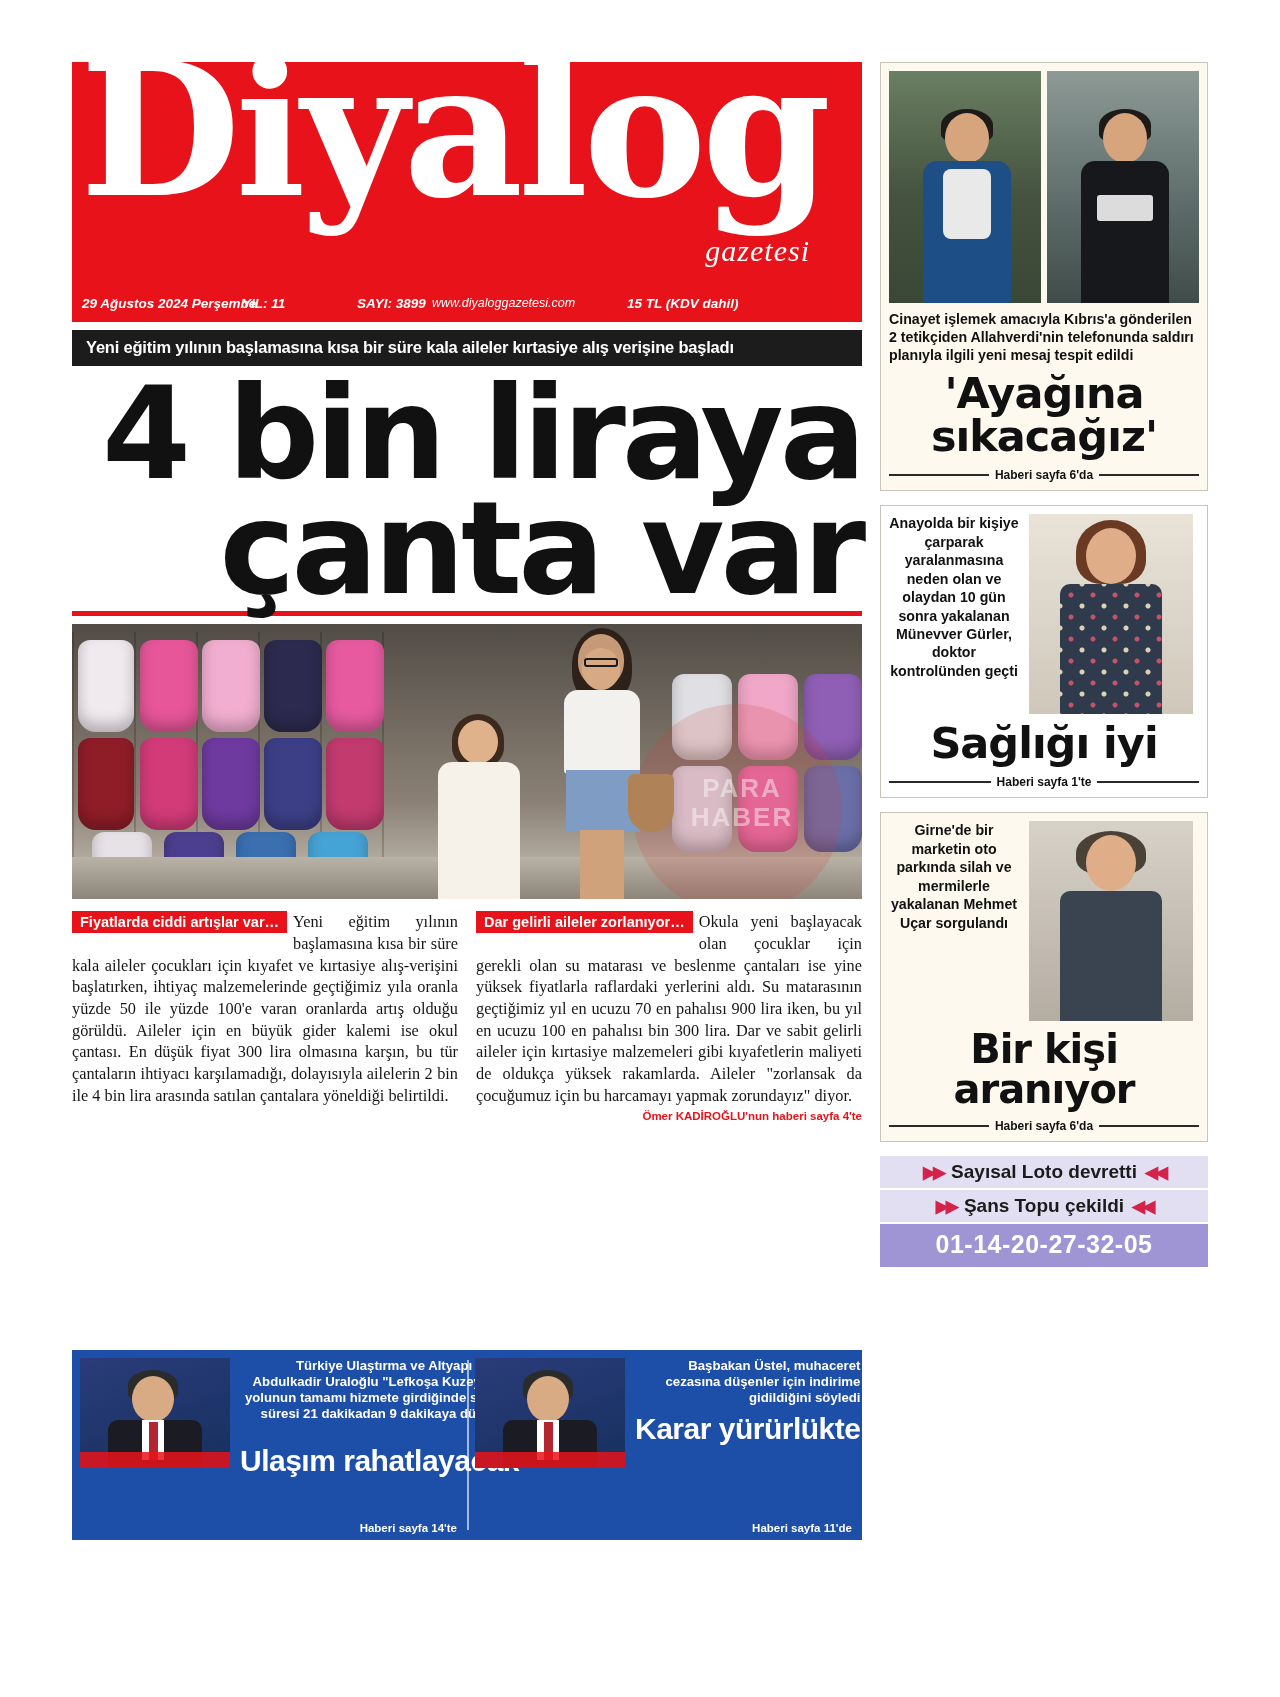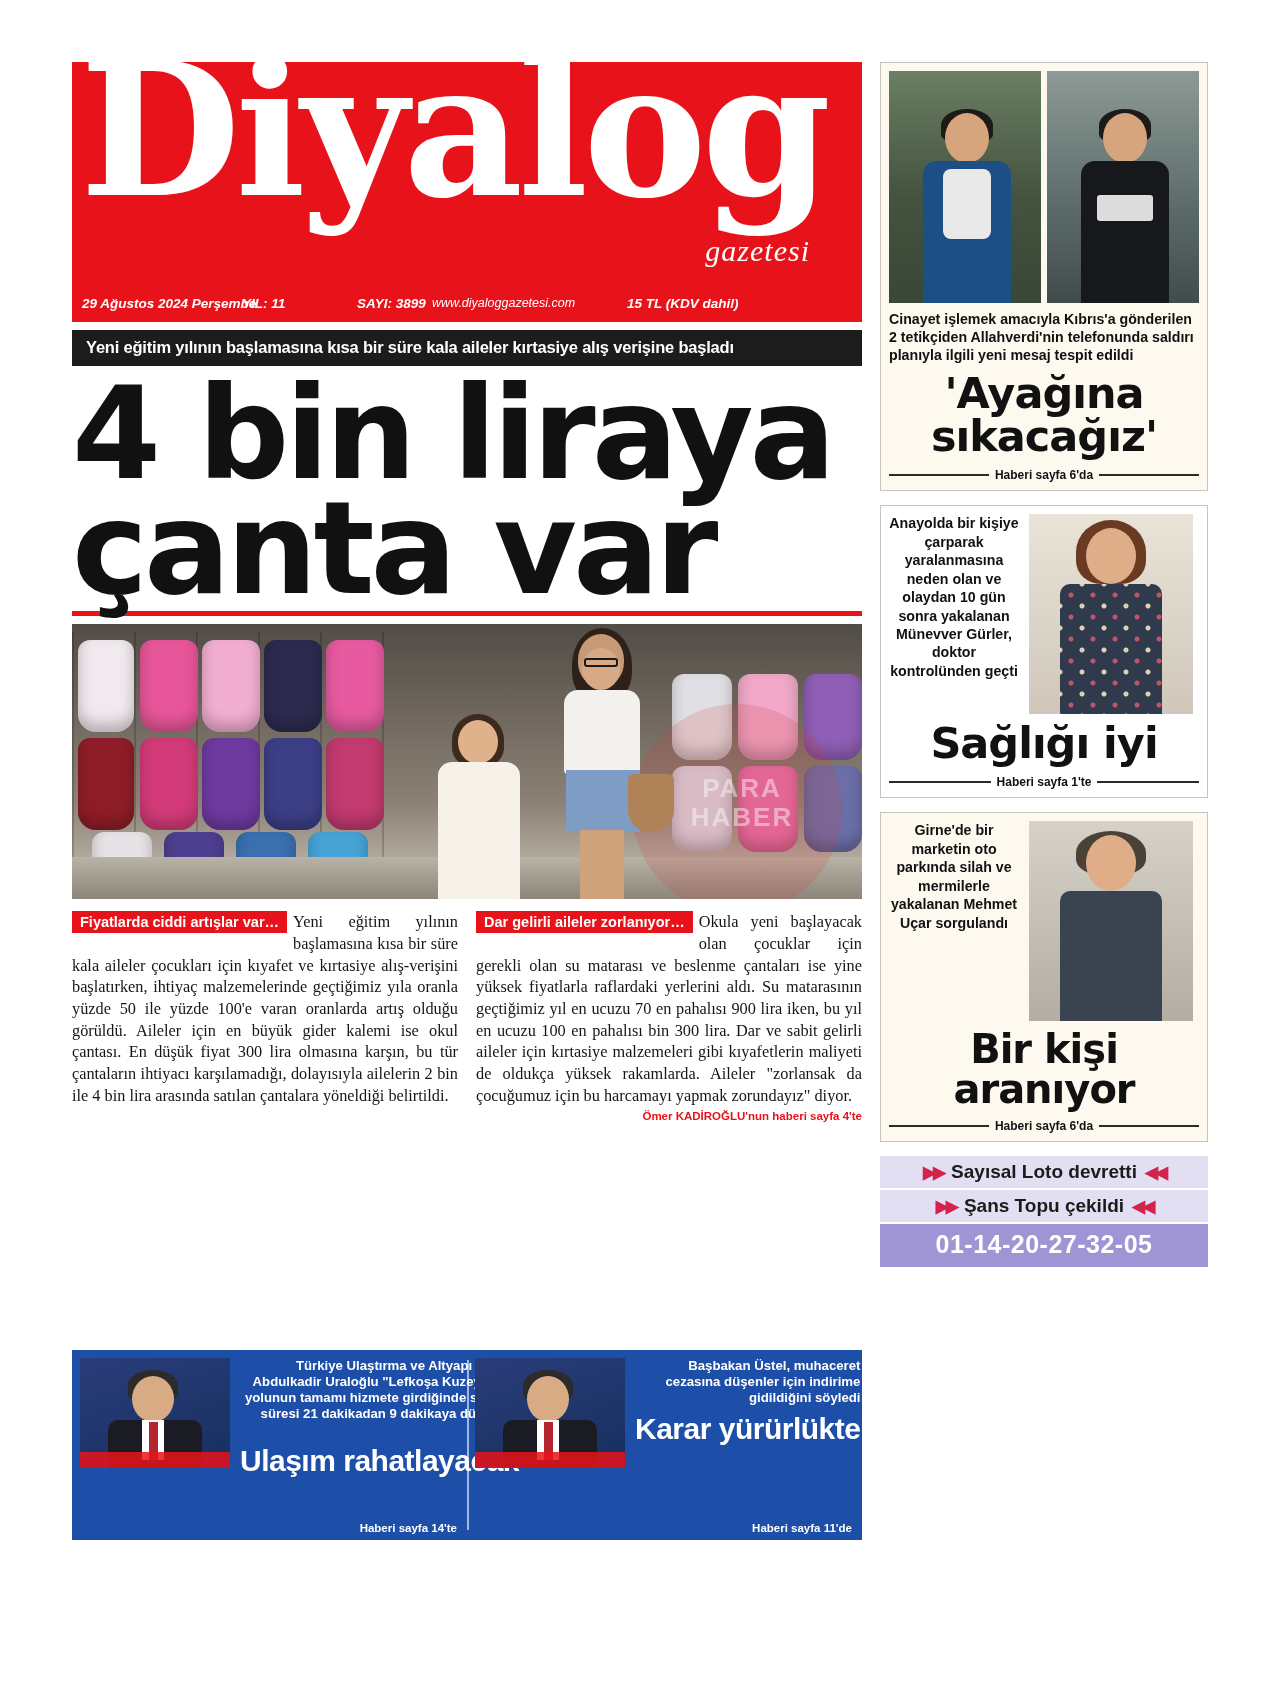--- a/index.html
+++ b/index.html
@@ -83,21 +83,21 @@
 
   
   .headline {
     font-family: "DejaVu Sans", sans-serif;
     font-weight: bold;
     color: #111111;
     font-size: 128px;
     line-height: 0.88;
     letter-spacing: -4px;
     margin-top: 12px;
-    text-align: left;
+    text-align: right;
   }
   .headline .l2 { display: block; margin-top: 2px; }
   .head-rule {
     width: 790px; height: 5px;
     background: #e8131a;
     margin-top: 6px;
   }
 
   
   .lead-photo {

